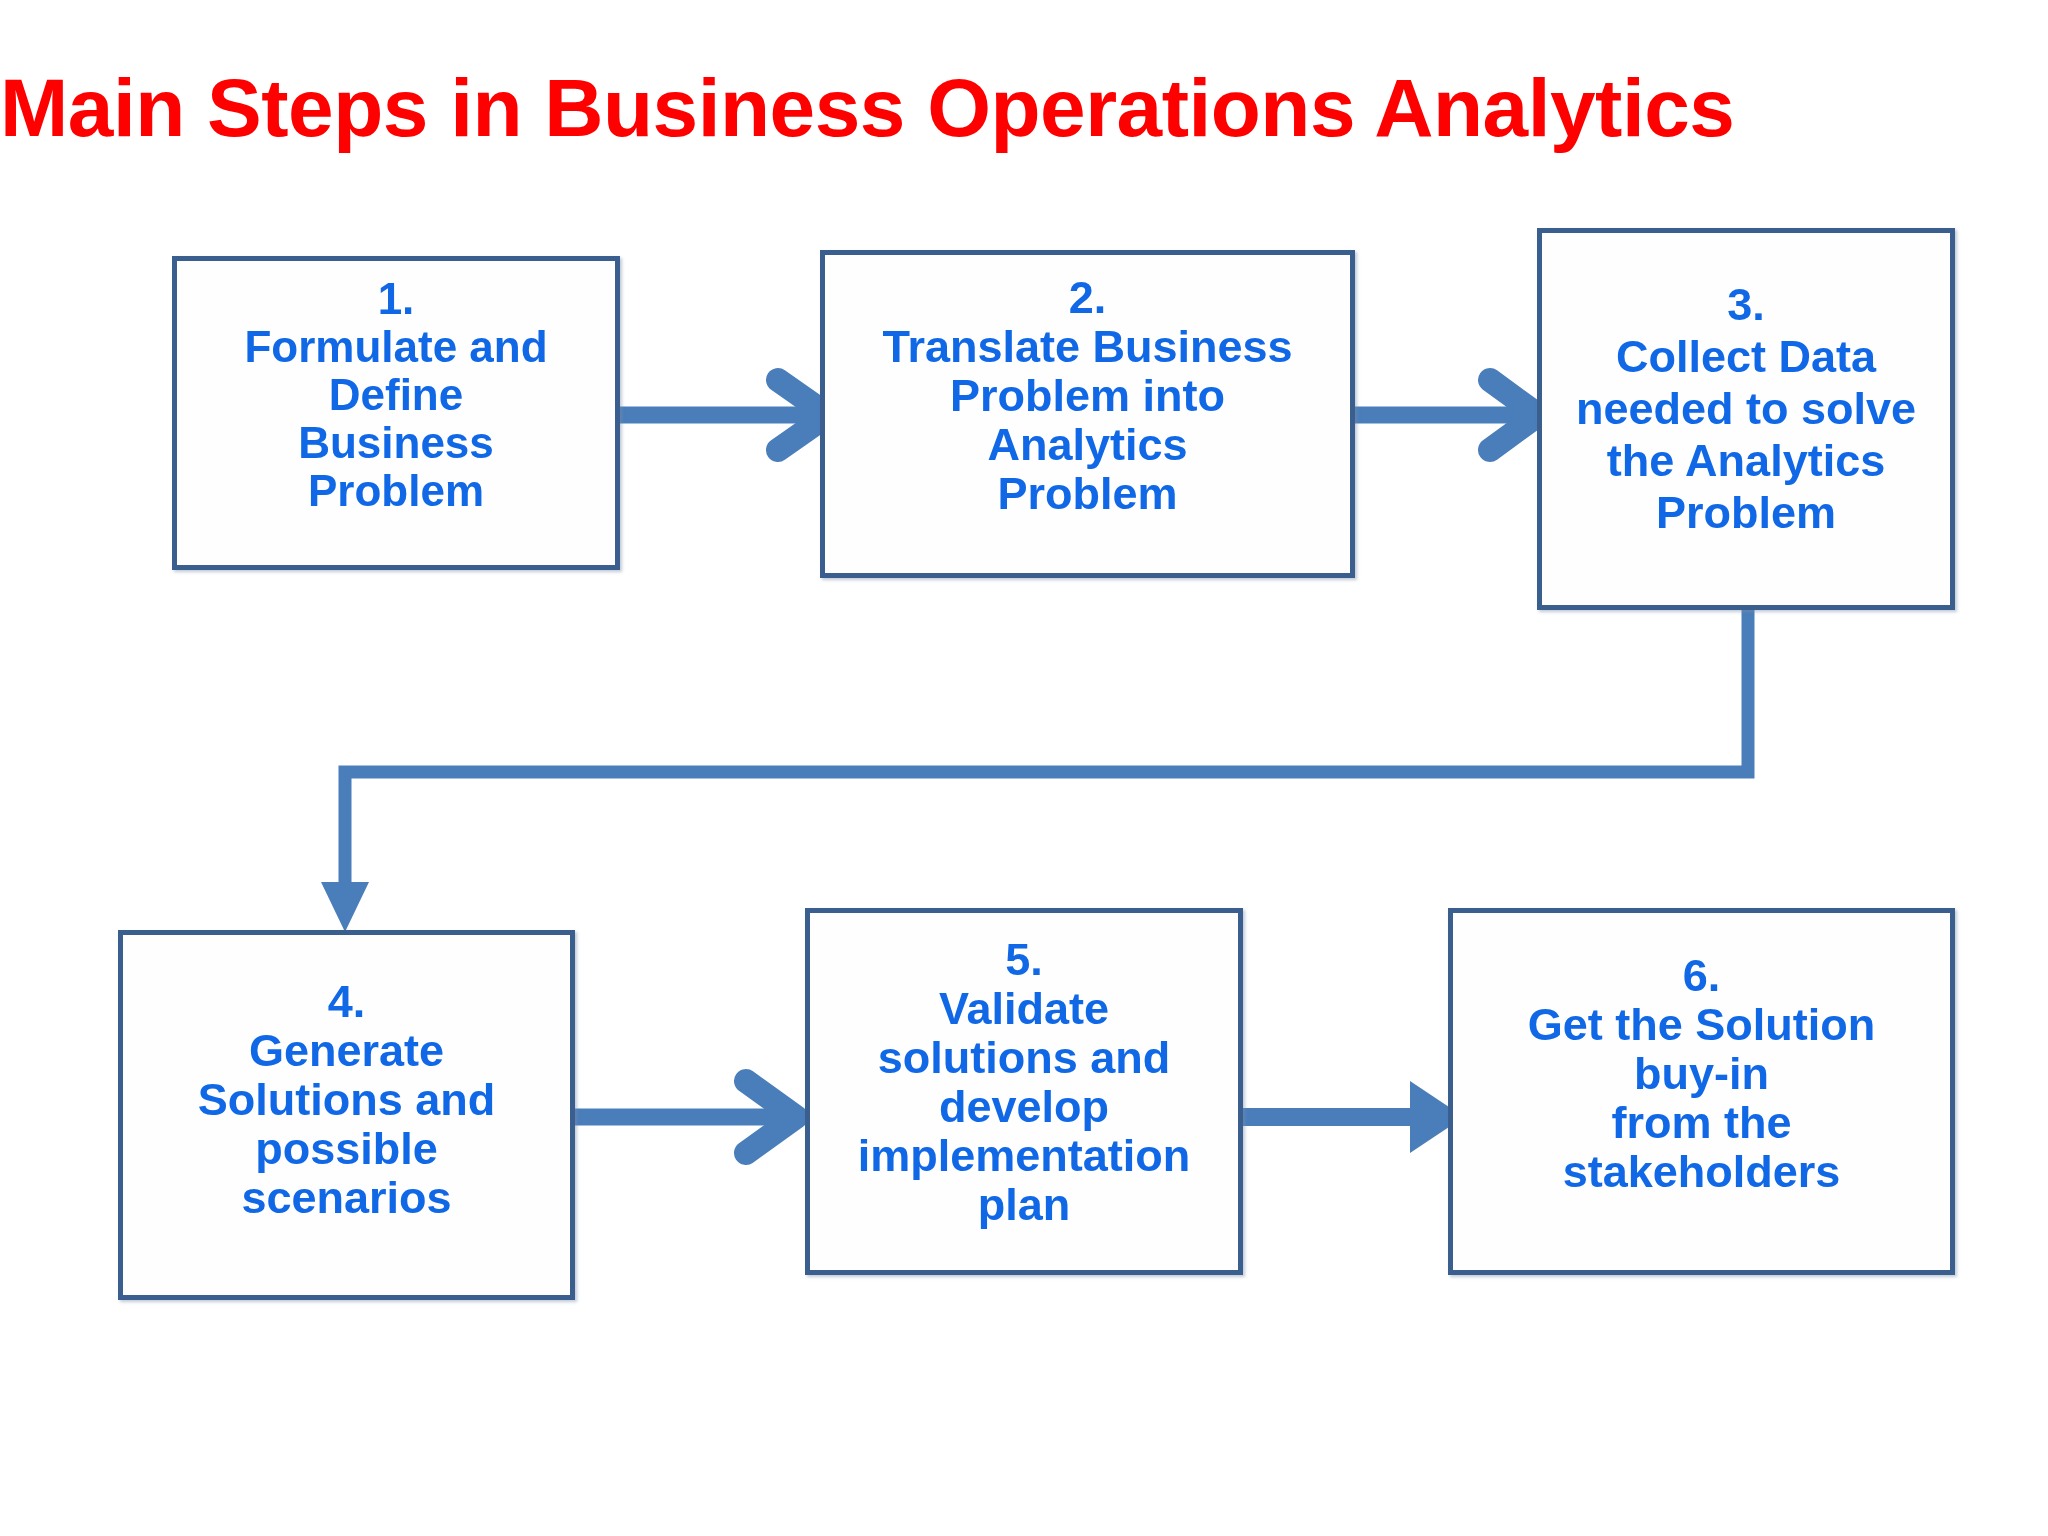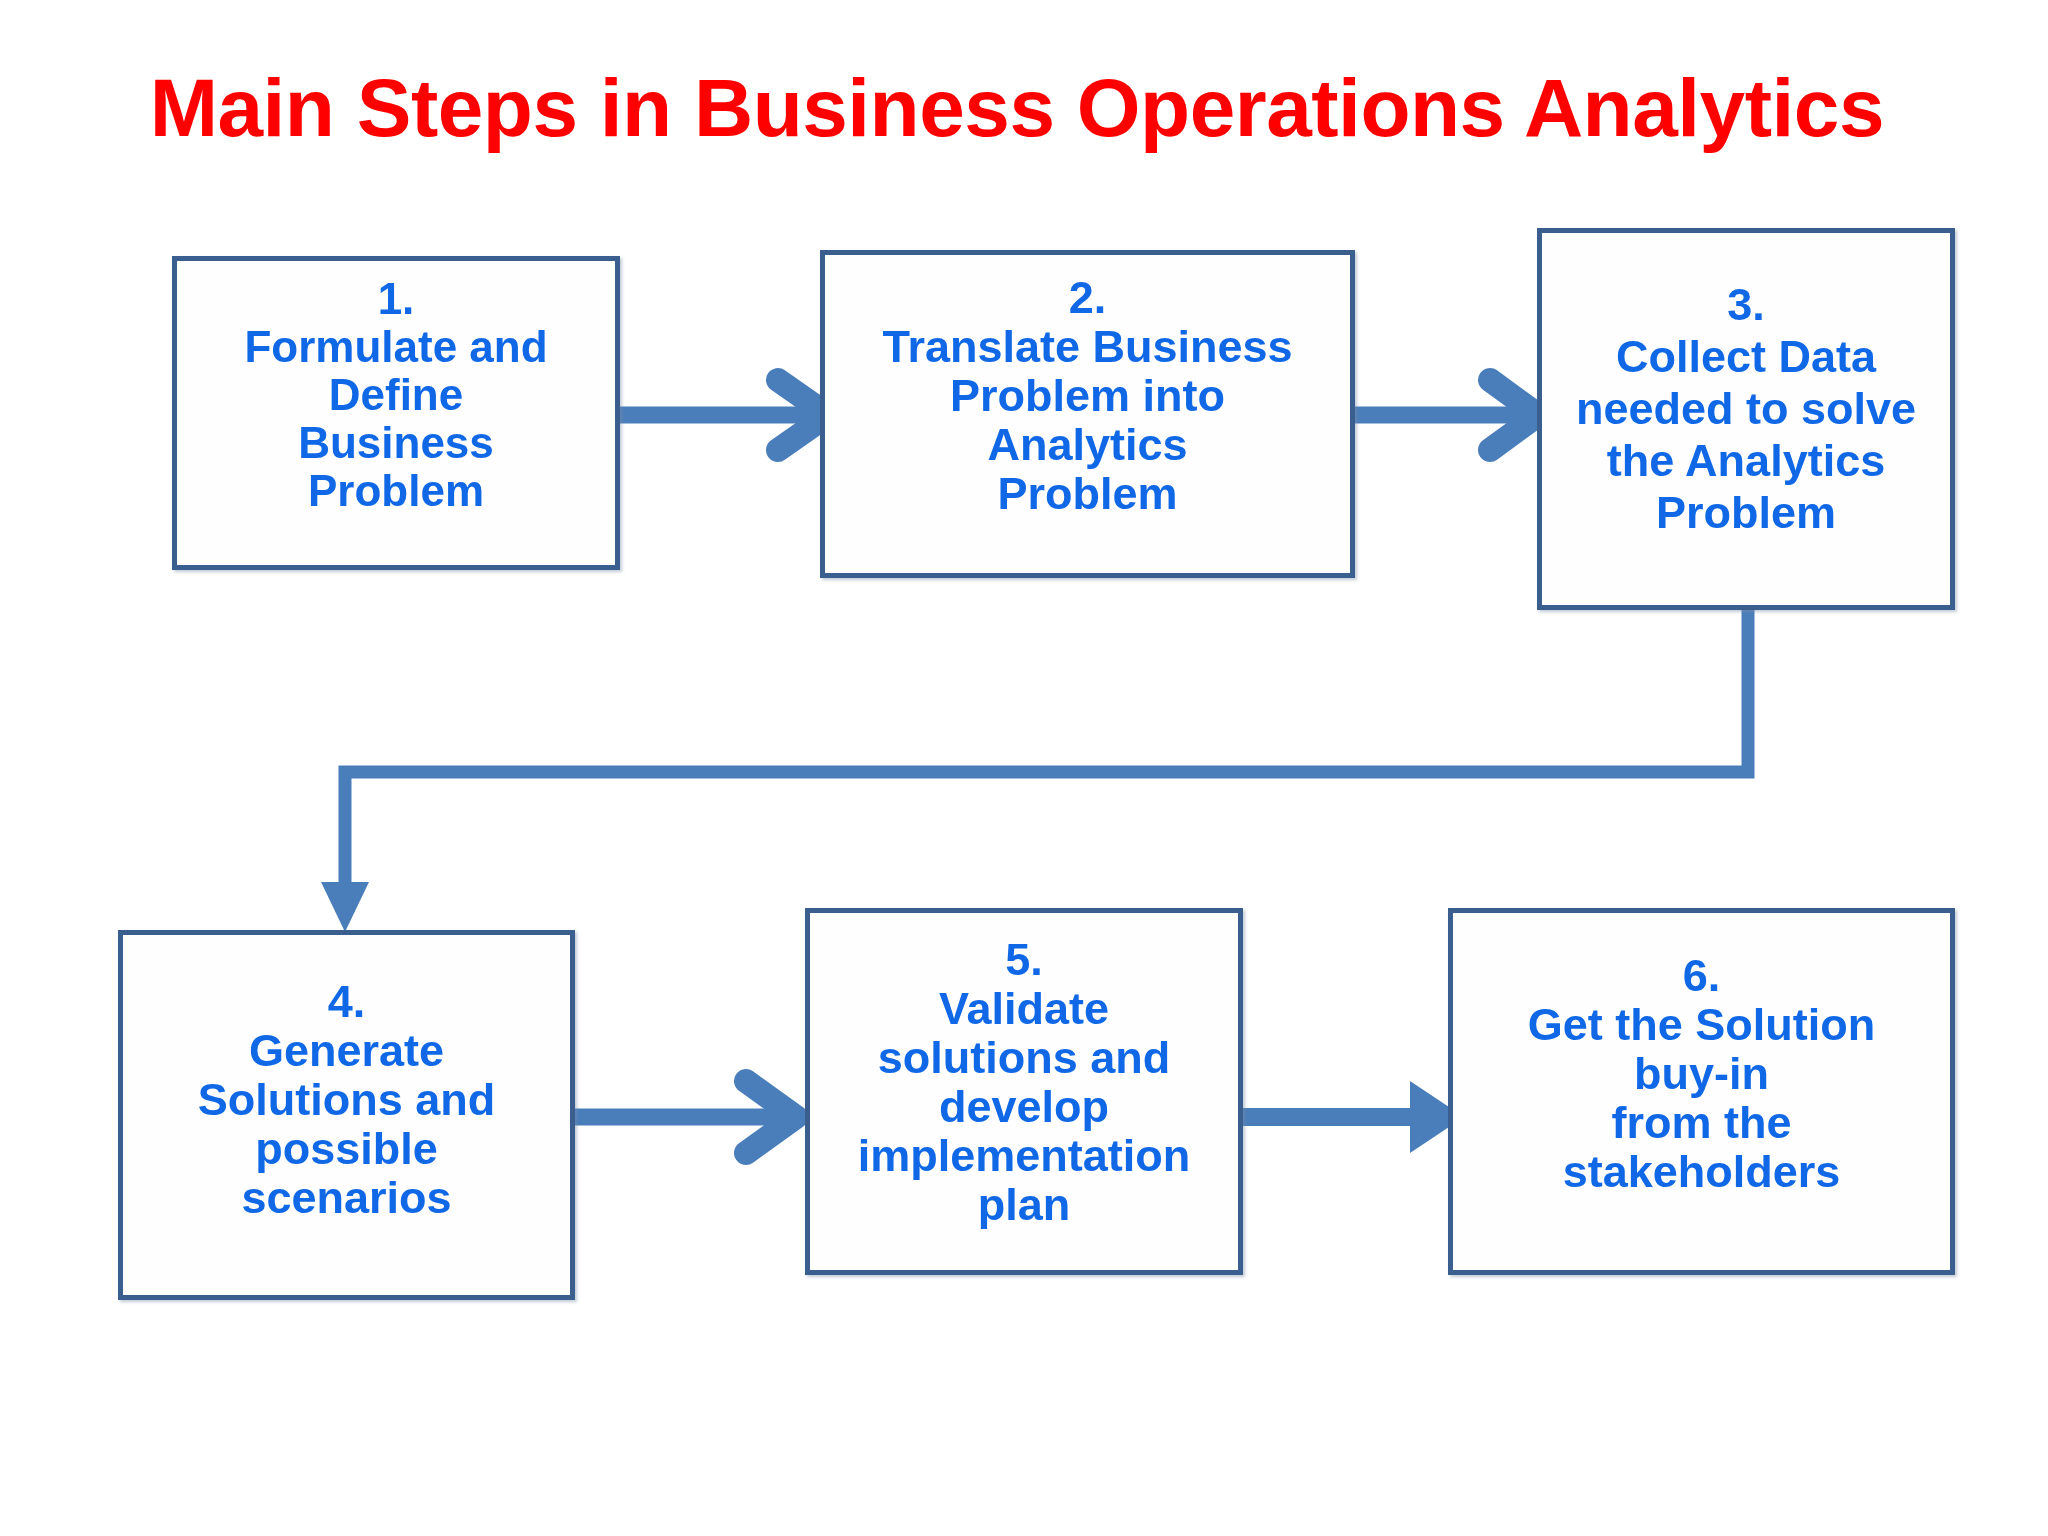--- a/index.html
+++ b/index.html
@@ -15,21 +15,21 @@
     overflow: hidden;
     font-family: "Liberation Sans", sans-serif;
   }
 
   
   #page-title {
     position: absolute;
     left: 0;
     top: 60px;
     width: 1884px;
-    text-align: right;
+    text-align: left;
     font-family: "Liberation Sans", sans-serif;
     font-weight: bold;
     font-size: 82px;
     line-height: 96px;
     letter-spacing: -0.5px;
     color: #FF0000;
     white-space: nowrap;
   }
 
   

